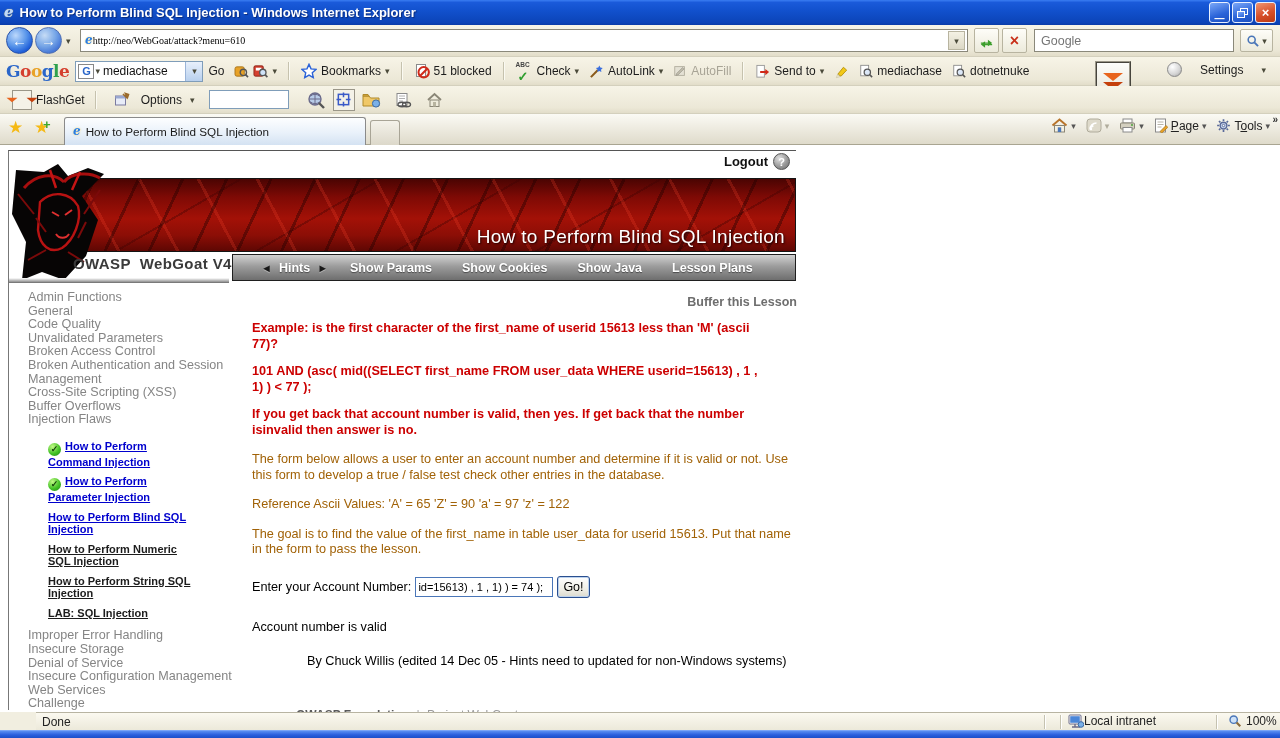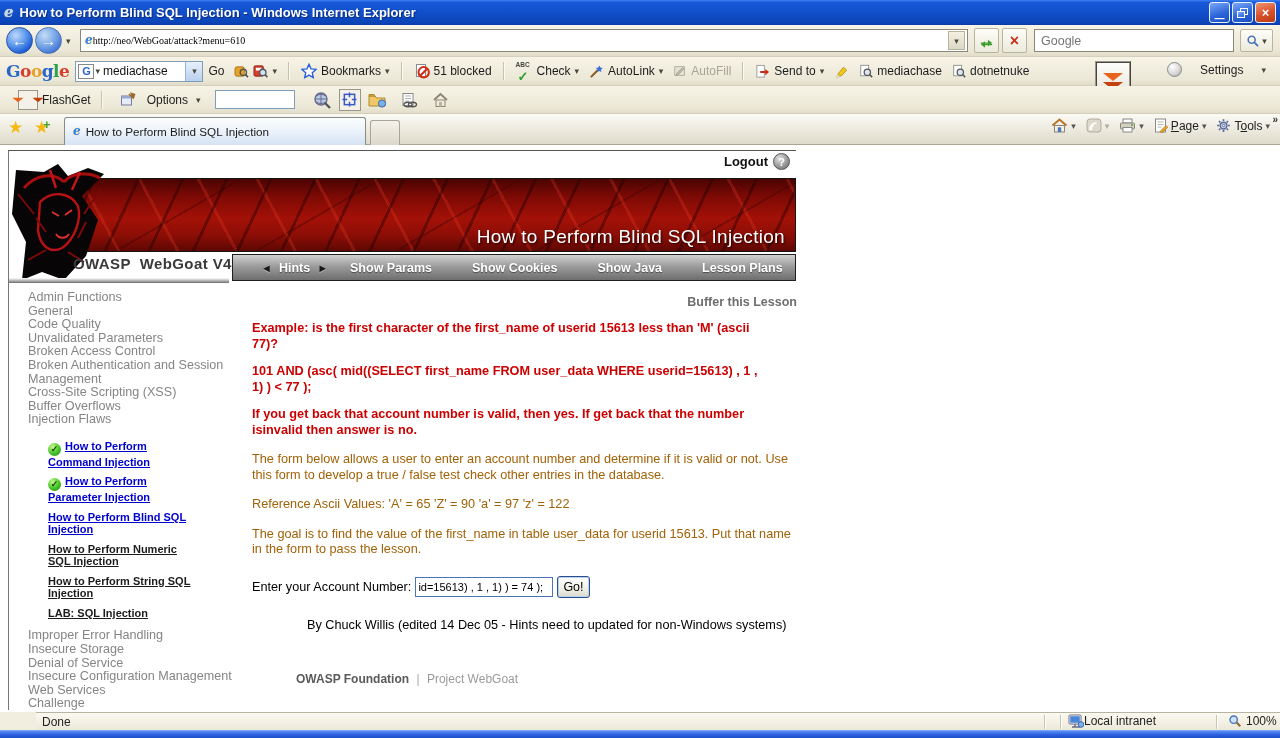--- a/index.html
+++ b/index.html
@@ -27,21 +27,21 @@
   .restore-shape i { position:absolute; display:block; border:1px solid #fff; }
   .restore-shape i:first-child { width:8px; height:7px; right:0; top:0; }
   .restore-shape i:last-child { width:8px; height:7px; left:0; bottom:0; background:linear-gradient(160deg,#7aa7f8,#2a63d8); }
 
   
   .bar { position:absolute; left:0; width:1280px;
     background:linear-gradient(180deg,#f7f4e7,#ece8d7 80%,#e2ddc9);
     border-bottom:1px solid #d4d0bd; }
   #addrbar { top:25px; height:32px; }
   #gbar { top:57px; height:29px; display:flex; align-items:center; padding-left:6px; }
-  #fbar { top:86px; height:28px; display:flex; align-items:center; padding-left:14px; }
+  #fbar { top:86px; height:28px; display:flex; align-items:center; padding-left:8px; }
   #tabrow { top:114px; height:31px; background:linear-gradient(180deg,#fbfaf4,#dfdbcb);
     border-bottom:1px solid #a9a591; }
 
   .vsep { width:2px; height:18px; margin:0 6px;
     border-left:1px solid #c6c2ae; border-right:1px solid #fbfaf2; }
 
   
   .nav-circle { position:absolute; top:2px; width:27px; height:27px; border-radius:50%;
     border:1px solid #2a52a8; color:#fff; font-size:15px; font-weight:bold;
     display:flex; align-items:center; justify-content:center;
@@ -496,21 +496,21 @@
 
       <span id="brand">OWASP  WebGoat V4</span>
       <div id="brand-bar"></div>
 
       <div id="menubar">
         <span class="hints">
           <span class="tri">◄</span>
           <span class="m-item">Hints</span>
           <span class="tri">►</span>
         </span>
-        <span style="display:flex;gap:40px">
+        <span style="display:flex;gap:30px">
             <span class="m-item">Show Params</span>
             <span class="m-item">Show Cookies</span>
             <span class="m-item">Show Java</span>
             <span class="m-item">Lesson Plans</span>
           </span>
       </div>
 
       <div id="sidebar">
         <div>
             <div class="cat">Admin Functions</div>
@@ -573,20 +573,21 @@
         <div>
             <p class="p-blk">The form below allows a user to enter an account number and determine if it is valid or not. Use this form to develop a true / false test check other entries in the database.</p>
             <p class="p-blk">Reference Ascii Values: 'A' = 65 'Z' = 90 'a' = 97 'z' = 122</p>
             <p class="p-blk">The goal is to find the value of the first_name in table user_data for userid 15613. Put that name in the form to pass the lesson.</p>
           </div>
         <div id="form-row">
           <span>Enter your Account Number:</span>
           <input id="acct-input" value="id=15613) , 1 , 1) ) = 74 );" style="">
           <button id="go-btn">Go!</button>
         </div>
+        <div id="result">Account number is valid</div>
         <div id="byline">By Chuck Willis (edited 14 Dec 05 - Hints need to updated for non-Windows systems)</div>
         <div id="pg-footer">
           <span class="org">OWASP Foundation</span>
           <span class="sep">|</span>
           <span class="proj">Project WebGoat</span>
         </div>
       </div>
 
     </div>
   </div>

